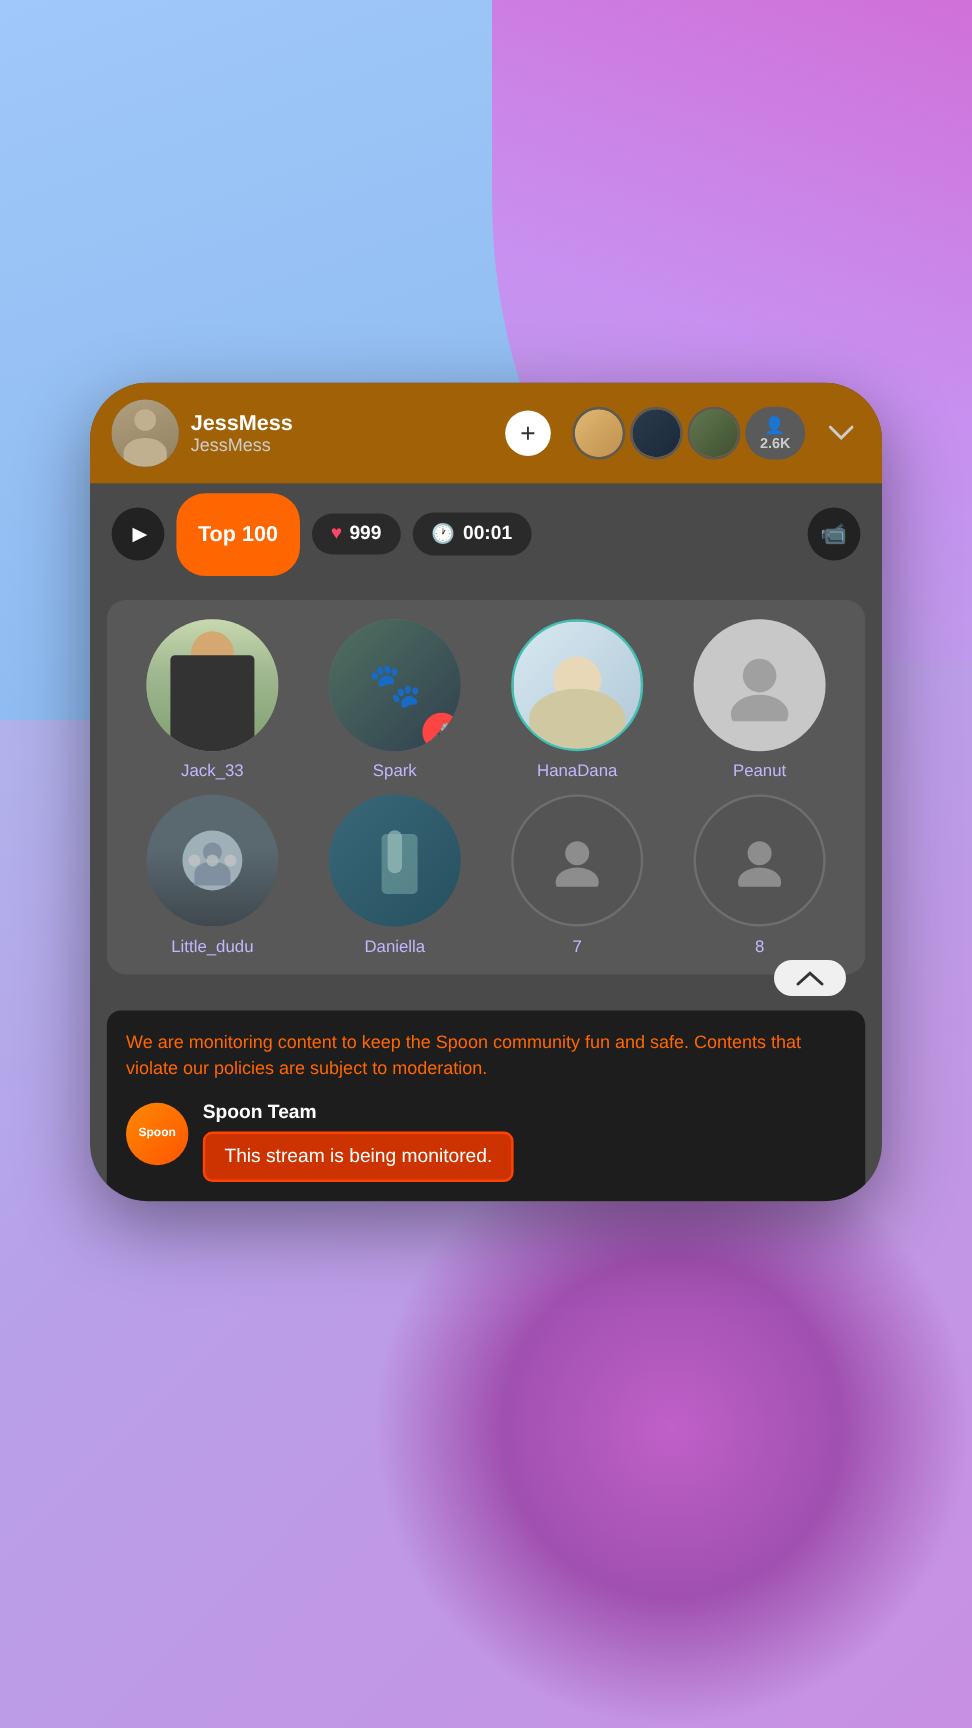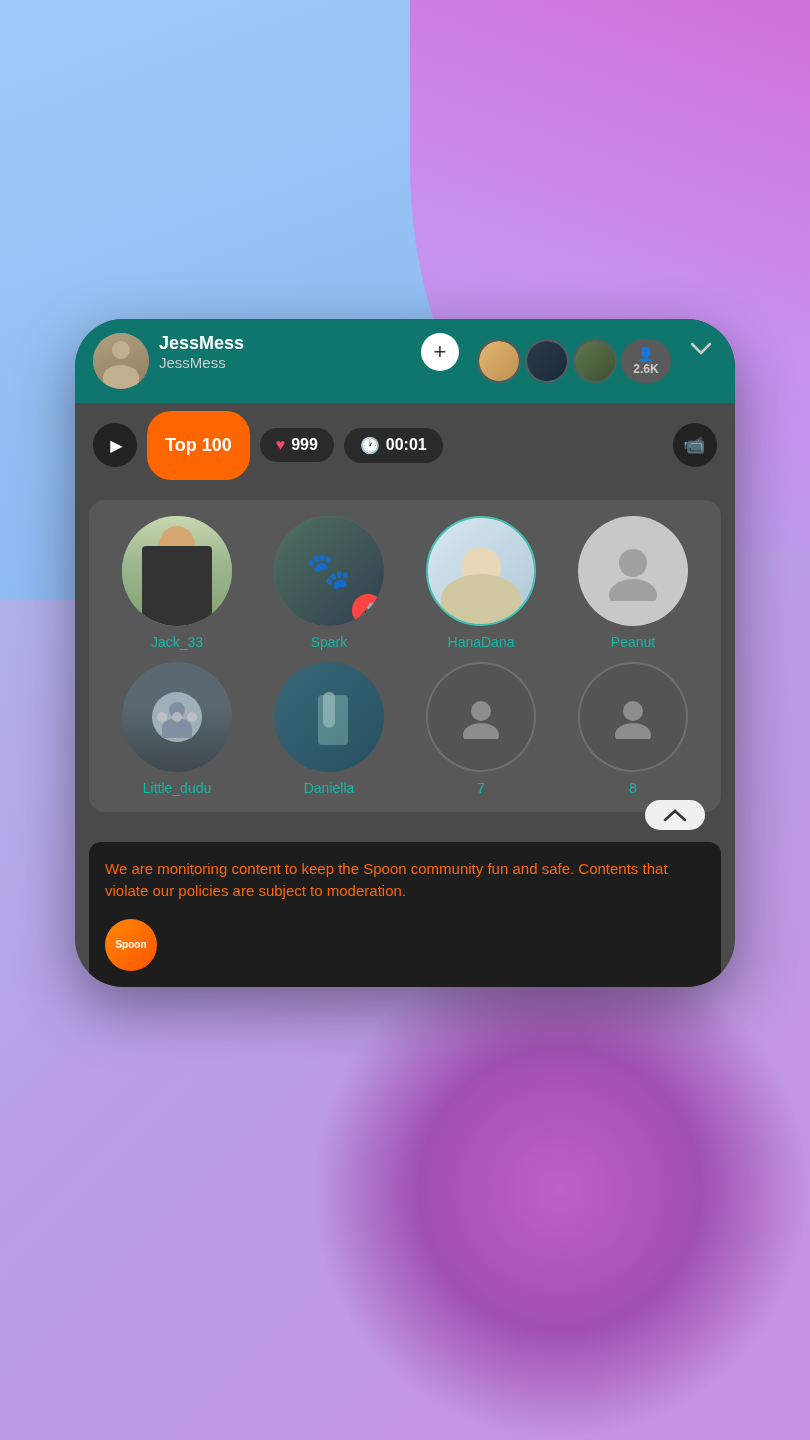--- a/index.html
+++ b/index.html
@@ -78,22 +78,23 @@
       border-radius: 48px;
       margin-top: 48px;
       overflow: hidden;
       position: relative;
       box-shadow: 0 20px 60px rgba(0,0,0,0.4);
     }
 
     
     .host-header {
       display: flex;
+      align-items: center;
       padding: 14px 18px;
-      background: #0f766e;
+      background: #a16207;
       gap: 10px;
     }
 
     .host-avatar {
       width: 56px;
       height: 56px;
       border-radius: 50%;
       background: linear-gradient(135deg, #8090a0, #6070a0);
       overflow: hidden;
       flex-shrink: 0;
@@ -314,21 +315,21 @@
 
     .participant-avatar {
       width: 110px;
       height: 110px;
       border-radius: 50%;
       overflow: hidden;
       position: relative;
     }
 
     .participant-name {
-      color: #14b8a6;
+      color: #c4b5fd;
       font-size: 14px;
       font-weight: 500;
       text-align: center;
     }
 
     
     .av-jack {
       background: linear-gradient(135deg, #a0b090, #708060);
     }
 
@@ -677,18 +678,22 @@
         </svg>
       </div>
     </div>
 
     <div class="chat-area">
       <p class="monitoring-notice">We are monitoring content to keep the Spoon community fun and safe. Contents that violate our policies are subject to moderation.</p>
       <div class="chat-message">
         <div class="spoon-avatar">
           <span class="spoon-logo-text">Spoon</span>
         </div>
+        <div class="chat-bubble-area">
+          <div class="chat-sender">Spoon Team</div>
+          <div class="chat-bubble">This stream is being monitored.</div>
+        </div>
       </div>
     </div>
 
   </div>
 
 </div>
 
 </body></html>

